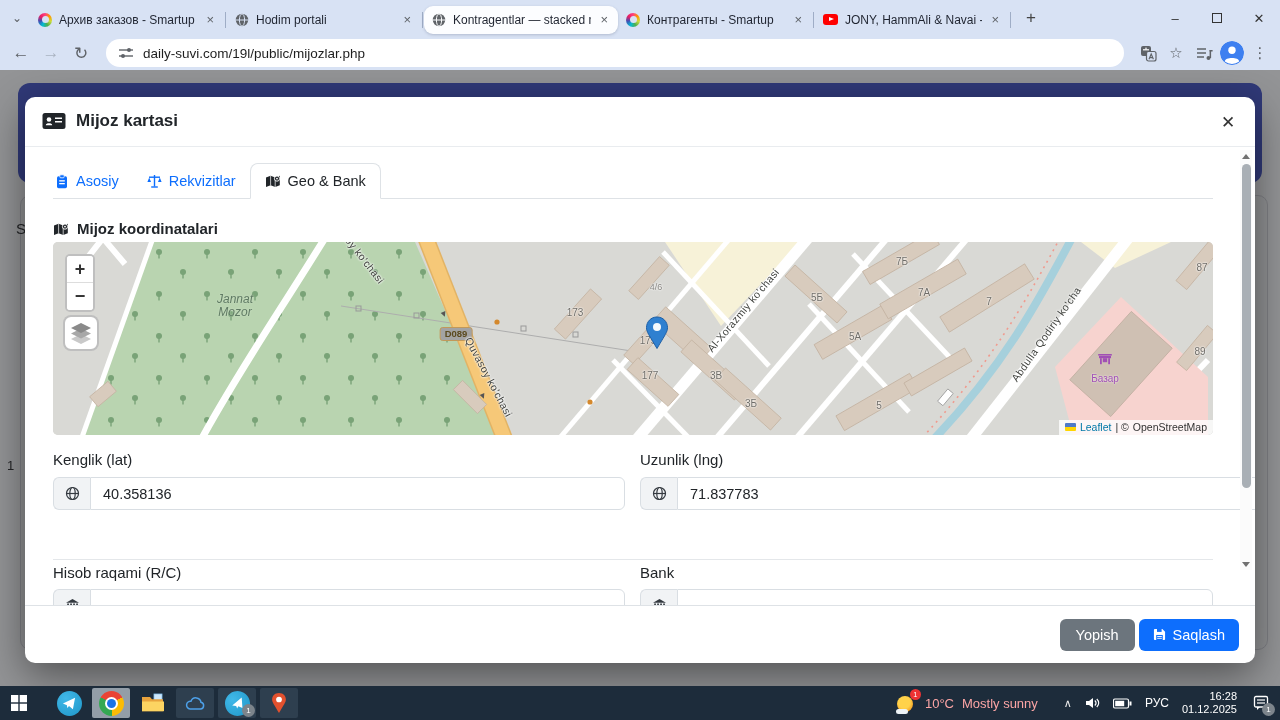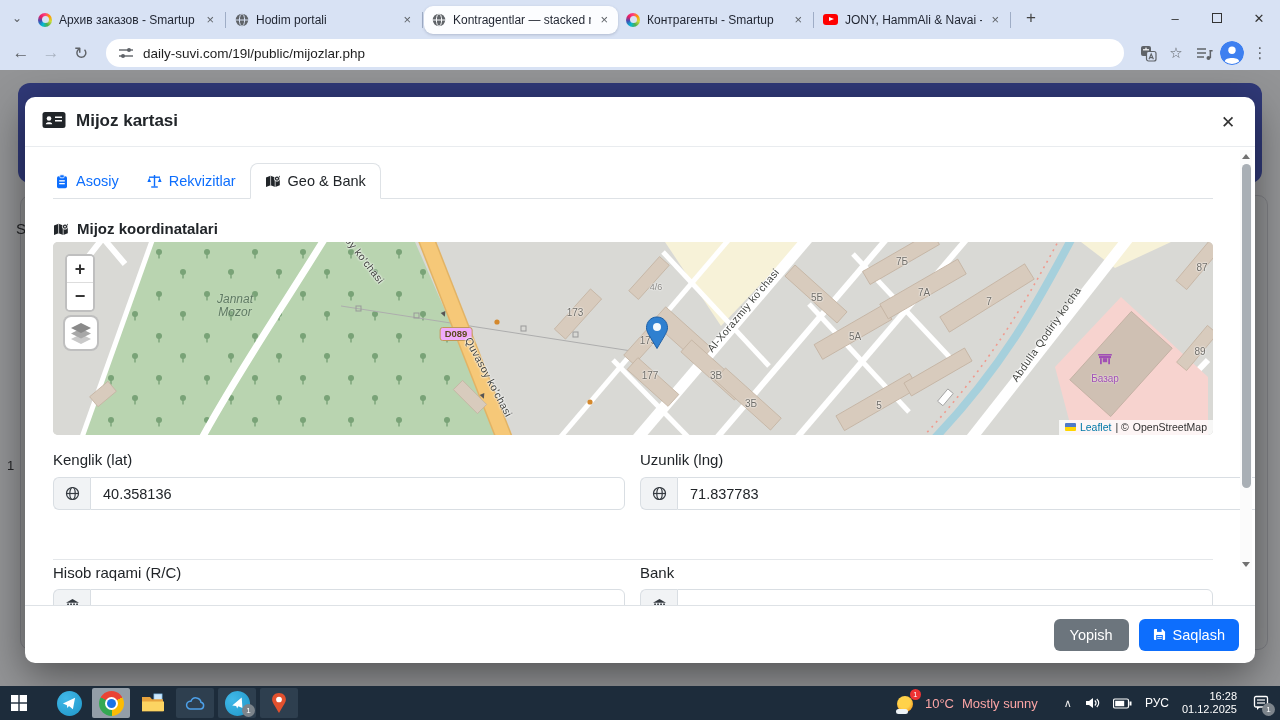--- a/index.html
+++ b/index.html
@@ -41,38 +41,38 @@
   .pb-btn{position:absolute;right:110px;top:14px;width:56px;height:20px;border-radius:5px;background:rgba(255,255,255,.3)}
   .pb-avatar{position:absolute;right:8px;top:22px;width:24px;height:24px;border-radius:50%;background:#e8eaf6}
   .pb-card{position:absolute;left:20px;right:12px;top:125px;height:455px;background:#fbfbfc;border:1px solid #d9d9de;border-radius:10px}
   .pb-frag-s{position:absolute;left:16px;top:150px;font-size:15px;color:#333}
   .pb-frag-1{position:absolute;left:7px;top:388px;font-size:13px;color:#333}
   .backdrop{position:absolute;inset:0;background:rgba(15,18,22,.45)}
 
   
   .modal{position:absolute;left:25px;top:27px;width:1230px;height:566px;background:#fff;border-radius:10px;box-shadow:0 12px 40px rgba(0,0,0,.45)}
   .m-header{position:absolute;top:0;left:0;right:0;height:50px;border-bottom:1px solid #e9ecef}
-  .m-title{position:absolute;left:17px;top:14px;display:flex;align-items:flex-start;gap:10px;font-size:17px;font-weight:700;color:#212529}
+  .m-title{position:absolute;left:17px;top:14px;display:flex;align-items:center;gap:10px;font-size:17px;font-weight:700;color:#212529}
   .m-close{position:absolute;right:12px;top:10px;width:30px;height:30px;display:flex;align-items:center;justify-content:center;font-size:17px;color:#333}
 
   .m-body{position:absolute;top:51px;left:0;right:0;height:457px;overflow:hidden}
   .tabsrow{position:absolute;left:28px;top:12px;width:1160px;height:39px;border-bottom:1px solid #dee2e6;display:flex;align-items:flex-end}
   .ntab{display:inline-flex;align-items:center;gap:7px;padding:9px 14px;font-size:14.5px;color:#0d6efd;white-space:nowrap}
   .ntab:first-child{padding-left:2px}
   .ntab.active{background:#fff;border:1px solid #dee2e6;border-bottom:1px solid #fff;border-radius:8px 8px 0 0;color:#212529;margin-bottom:-1px}
 
   .sectitle{position:absolute;left:28px;top:72px;display:flex;align-items:center;gap:8px;font-size:15px;font-weight:700;color:#212529}
 
   .mapwrap{position:absolute;left:28px;top:94px;width:1160px;height:193px;border-radius:5px;overflow:hidden;background:#d9d9d5}
   .ml{position:absolute;white-space:nowrap;pointer-events:none}
   .ml-num{font-size:10px;color:#6f6d68;text-shadow:0 0 2px #fff,0 0 2px #fff}
   .ml-num.sm{font-size:9px;color:#8a8884}
   .ml-street{font-size:10.5px;color:#3f413d;letter-spacing:.4px;text-shadow:0 0 2px #fff,0 0 2px #fff,0 0 3px #fff}
   .ml-cem{font-size:12px;font-style:italic;color:#5f7a63;text-align:center;line-height:13px;text-shadow:0 0 2px #cfe2c9}
-  .ml-shield{font-size:9.5px;font-weight:700;color:#5b4a1e;background:#f0abfc;border:1.5px solid #c2995a;border-radius:3px;padding:0 4px;line-height:12px}
+  .ml-shield{font-size:9.5px;font-weight:700;color:#5b4a1e;background:#a3a3a3;border:1.5px solid #c2995a;border-radius:3px;padding:0 4px;line-height:12px}
   .ml-bazaar{font-size:10px;color:#a14fb5;text-shadow:0 0 2px #fff}
   .zoomctl{position:absolute;left:12px;top:12px;width:30px;border:2px solid rgba(0,0,0,.25);border-radius:5px;overflow:hidden;background:#fff}
   .zbtn{width:100%;height:27px;display:flex;align-items:center;justify-content:center;font-size:18px;font-weight:700;color:#333;background:#fff}
   .zbtn:first-child{border-bottom:1px solid #ddd}
   .layersctl{position:absolute;left:10px;top:73px;width:36px;height:36px;border:2px solid rgba(0,0,0,.25);border-radius:8px;background:#fff;display:flex;align-items:center;justify-content:center}
   .attribution{position:absolute;right:0;bottom:0;background:rgba(255,255,255,.78);padding:1px 6px 2px;font-size:10.5px;color:#333;display:flex;align-items:center;gap:4px}
   .attribution .lnk{color:#0078a8}
   .ua-flag{display:inline-block;width:11px;height:8px;background:linear-gradient(#4e7ac7 0 50%,#ffd500 50% 100%);border-radius:1px}
   .marker{position:absolute;left:592px;top:74px;width:24px;height:34px}
 
@@ -83,21 +83,21 @@
   .btn-map{position:absolute;left:28px;top:373px;display:flex;align-items:center;gap:7px;padding:5px 11px;border:1px solid #0d6efd;border-radius:4px;color:#0d6efd;font-size:13px;background:#fff}
   .bdivider{position:absolute;left:28px;top:411px;width:1160px;height:1px;background:#e4e7ea}
 
   .m-scroll{position:absolute;right:3px;top:53px;width:12px;height:420px;background:#fbfbfb}
   .sarrow{position:absolute;left:0;width:12px;height:12px;display:flex;align-items:center;justify-content:center}
   .sarrow.up{top:0}.sarrow.down{bottom:0}
   .tri-up{width:0;height:0;border-left:4px solid transparent;border-right:4px solid transparent;border-bottom:5px solid #707070}
   .tri-down{width:0;height:0;border-left:4px solid transparent;border-right:4px solid transparent;border-top:5px solid #707070}
   .sthumb{position:absolute;left:1.5px;top:14px;width:9px;height:324px;border-radius:5px;background:#a9afb5}
 
-  .m-footer{position:absolute;left:0;right:0;top:508px;height:58px;border-top:1px solid #dee2e6;display:flex;align-items:center;justify-content:flex-end;gap:10px;padding-right:16px;border-radius:0 0 10px 10px}
+  .m-footer{position:absolute;left:0;right:0;top:508px;height:58px;border-top:1px solid #dee2e6;display:flex;align-items:center;justify-content:flex-end;gap:4px;padding-right:16px;border-radius:0 0 10px 10px}
   .btn-sec{background:#6c757d;color:#fff;border:none;border-radius:6px;padding:8px 16px;font-size:14.5px}
   .btn-pri{background:#0d6efd;color:#fff;border:none;border-radius:6px;padding:8px 14px;font-size:14.5px;display:flex;align-items:center;gap:7px}
 
   
   .taskbar{position:absolute;left:0;top:686px;width:1280px;height:34px;background:#1d2c3b;display:flex;align-items:center;color:#fff}
   .tk-start{width:38px;height:34px;display:flex;align-items:center;justify-content:center}
   .tk-item{width:38px;height:34px;display:flex;align-items:center;justify-content:center}
   .tk-box{width:38px;height:30px;margin-left:4px;border-radius:2px;background:#2e3f4f;display:flex;align-items:center;justify-content:center;position:relative}
   .tk-box.active{background:#939ea8}
   .tg-circle{width:25px;height:25px;border-radius:50%;background:radial-gradient(circle at 35% 30%,#41b8e8,#1e96c8);display:flex;align-items:center;justify-content:center}

